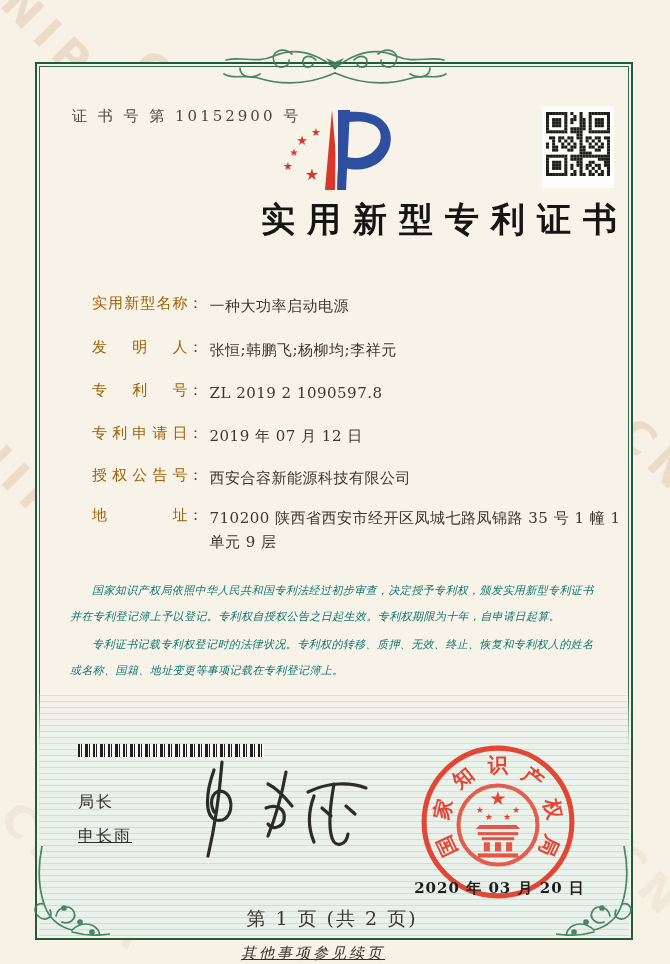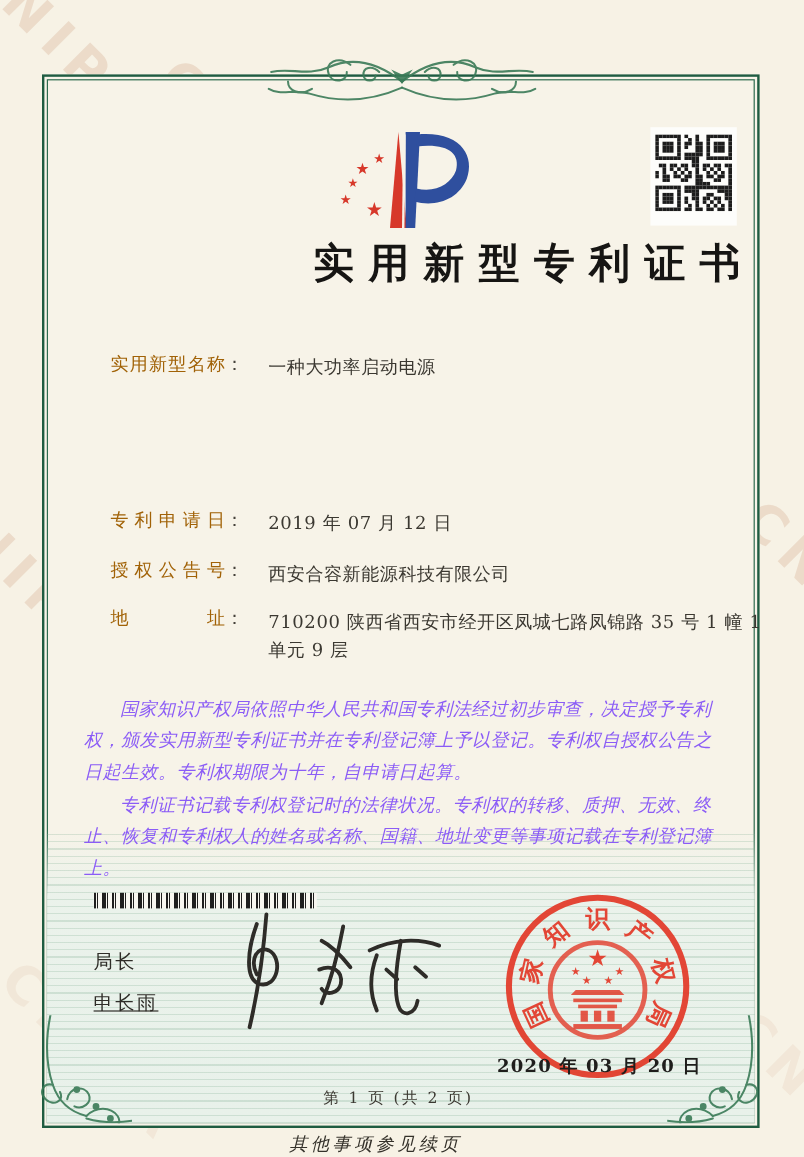--- a/index.html
+++ b/index.html
@@ -27,45 +27,45 @@
 
   .certno{position:absolute;left:72px;top:107px;font-size:15px;color:#4a473f;
           letter-spacing:3px;}
   .title{position:absolute;left:35px;top:197px;width:594px;text-align:right;
          font-size:34px;font-weight:bold;color:#161513;letter-spacing:12px;text-indent:12px;}
 
   .row{position:absolute;left:72px;font-size:15px;color:#3b3831;letter-spacing:.5px;}
   .flabel{display:inline-block;width:96px;text-align:justify;text-align-last:justify;
           vertical-align:top;color:#a16207;margin-left:20px;}
   .fcolon{display:inline-block;vertical-align:top;color:#44413a;margin-right:6px;}
-  .fvalue{display:inline-block;vertical-align:top;max-width:430px;line-height:24px;margin-left:14px;}
+  .fvalue{display:inline-block;vertical-align:top;max-width:430px;line-height:24px;}
   .row2{position:absolute;left:345px;top:0;}
 
   .bodytext{position:absolute;left:70px;top:578px;width:534px;}
-  .bodytext p{margin:0 0 2px 0;font-size:15px;font-style:italic;color:#8b5cf6;
+  .bodytext p{margin:0 0 2px 0;font-size:11px;font-style:italic;color:#0f766e;
               line-height:26px;text-indent:2em;letter-spacing:.4px;}
 
   .barcode{position:absolute;left:78px;top:744px;width:186px;height:13px;
      background:repeating-linear-gradient(90deg,
        #1e1e1e 0 2px,#f7f6f0 2px 3px,#1e1e1e 3px 4px,#f7f6f0 4px 7px,
        #1e1e1e 7px 10px,#f7f6f0 10px 11px,#1e1e1e 11px 12px,#f7f6f0 12px 15px);}
 
   .official{position:absolute;left:78px;font-size:16px;color:#2f2d28;letter-spacing:2px;text-align:center;}
   .sig{position:absolute;left:180px;top:758px;}
 
   .seal{position:absolute;left:417px;top:740px;}
   .seal-char{fill:#e23a28;font-size:20px;font-weight:bold;text-anchor:middle;
              font-family:"DejaVu Serif",serif;}
   .sealdate{position:absolute;left:412px;top:879px;width:175px;text-align:center;
             font-size:15px;color:#1f1e1c;letter-spacing:1px;font-weight:bold;}
 
   .pageno{position:absolute;left:35px;top:906px;width:594px;text-align:center;
-          font-size:13px;color:#3b3831;letter-spacing:2px;}
+          font-size:19px;color:#3b3831;letter-spacing:2px;}
   .contnote{position:absolute;left:0;top:944px;width:626px;text-align:center;
-            font-size:15px;font-style:italic;color:#34312a;letter-spacing:3px;z-index:3;}
+            font-size:15px;font-style:italic;color:#34312a;letter-spacing:3px;z-index:3;text-decoration:underline;}
 
   .qrpanel{position:absolute;left:542px;top:106px;width:72px;height:82px;background:#fdfdfb;}
 
   .green-orn{stroke:#3a7a57;fill:none;stroke-width:1.7;stroke-linecap:round;opacity:.9;}
 </style>
 </head>
 <body>
 
 <div class="wm" style="left:-48px;top:8px;">CNIPA</div>
 <div class="wm" style="left:112px;top:100px;">CNIPA</div>
@@ -104,20 +104,21 @@
       <path d="M38,86 C52,90 63,90 76,88"></path>
       <circle cx="30" cy="62" r="2" fill="#3a7a57"></circle>
       <circle cx="46" cy="76" r="2" fill="#3a7a57"></circle>
       <circle cx="58" cy="86" r="2" fill="#3a7a57"></circle>
     </g>
   </svg>
   <svg class="abs" style="left:556px;top:846px;" width="76" height="90" viewBox="0 0 76 90">
     <use href="#corn" transform="translate(76,0) scale(-1,1)"></use>
   </svg>
 
+  <div class="certno">证 书 号 第 10152900 号</div>
 
   <svg class="abs" style="left:252px;top:96px;" width="165" height="98" viewBox="0 0 165 98">
     <g fill="#d7382a" font-family="DejaVu Sans, sans-serif" text-anchor="middle">
       <text x="64" y="40" font-size="11">★</text>
       <text x="50" y="49" font-size="13">★</text>
       <text x="42" y="60" font-size="10">★</text>
       <text x="36" y="74" font-size="11">★</text>
       <text x="60" y="84" font-size="16">★</text>
     </g>
     <polygon points="80,14 87,94 73,94" fill="#d7382a"></polygon>
@@ -370,20 +371,26 @@
         <rect x="18" y="20" width="1" height="1" fill="#1c1c1c"></rect>
         <rect x="20" y="20" width="1" height="1" fill="#1c1c1c"></rect>
       </svg>
   </div>
 
   <div class="title">实用新型专利证书</div>
 
   <div class="row" style="top:294px;">
     <span class="flabel">实用新型名称</span><span class="fcolon">：</span><span class="fvalue">一种大功率启动电源</span>
   </div>
+  <div class="row" style="top:338px;">
+    <span class="flabel">发明人</span><span class="fcolon">：</span><span class="fvalue">张恒;韩鹏飞;杨柳均;李祥元</span>
+  </div>
+  <div class="row" style="top:381px;">
+    <span class="flabel">专利号</span><span class="fcolon">：</span><span class="fvalue">ZL 2019 2 1090597.8</span>
+  </div>
   <div class="row" style="top:424px;">
     <span class="flabel">专利申请日</span><span class="fcolon">：</span><span class="fvalue">2019 年 07 月 12 日</span>
   </div>
   <div class="row" style="top:466px;">
     <span class="flabel">授权公告号</span><span class="fcolon">：</span><span class="fvalue">西安合容新能源科技有限公司</span>
   </div>
   <div class="row" style="top:506px;">
     <span class="flabel">地址</span><span class="fcolon">：</span><span class="fvalue">710200 陕西省西安市经开区凤城七路凤锦路 35 号 1 幢 1 单元 9 层</span>
   </div>
 

